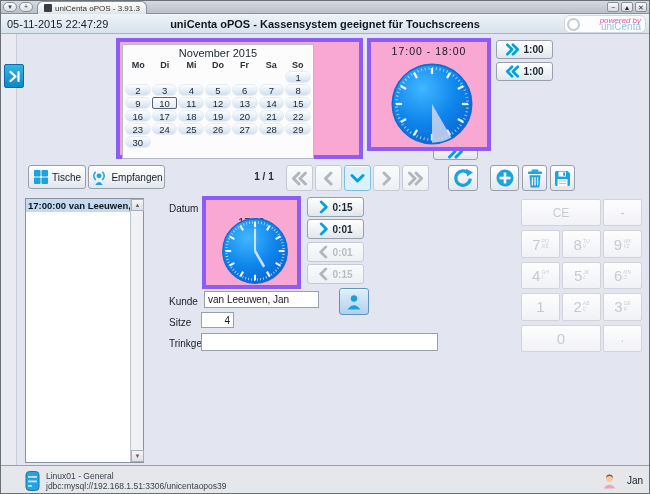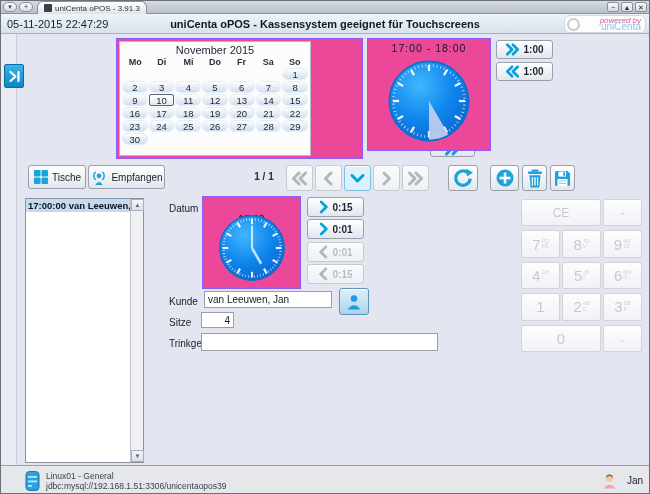--- a/index.html
+++ b/index.html
@@ -24,21 +24,21 @@
   .h-logo { position:absolute; right:3px; top:1px; width:82px; height:18px; background:#fdfdfe; border:1px solid #d0d8e0; border-radius:6px; }
   .h-logo-circle { position:absolute; left:2px; top:2px; width:13px; height:13px; border:2px solid #c4ccd4; border-radius:50%; }
   .h-logo-powered { position:absolute; right:4px; top:0; font-size:8px; font-style:italic; color:#e0559d; white-space:nowrap; }
   .h-logo-brand { position:absolute; right:4px; bottom:0; font-size:10px; color:#8ec6e8; white-space:nowrap; }
 
   
   .main { position:relative; height:431px; background:#e3e5f0; }
   .left-rail { position:absolute; left:0; top:0; width:16px; height:431px; background:#e9eaf2; border-right:1px solid #c8ccd8; }
   .side-toggle { position:absolute; left:3px; top:30px; width:20px; height:24px; background:linear-gradient(#35b4ea,#0d87c6); border:1px solid #0a6da2; border-radius:2px; display:flex; align-items:center; justify-content:center; }
 
-  .panel { position:absolute; background:#ec4899; border:1px solid #8b5cf6; }
+  .panel { position:absolute; background:#f9a8d4; border:4px solid #8b5cf6; }
 
   
   .btn3d { position:absolute; display:flex; align-items:center; justify-content:center; gap:3px; background:linear-gradient(#ffffff,#e2e6ed); border:1px solid #98a0ac; border-radius:3px; box-shadow:inset 0 1px 0 rgba(255,255,255,.9); }
   .btn3d.dis { background:linear-gradient(#fafbfc,#eef0f4); border-color:#c6cad2; }
   .btn3d.active { background:#def0fa; border-color:#7cc0e4; }
   .btn-label { font-size:10px; font-weight:700; color:#1a2530; }
   .btn-label.dis { color:#b8bcc4; }
 
   
   .cal-panel { left:115px; top:4px; width:247px; height:121px; }
@@ -91,21 +91,21 @@
   .c2-title { font-size:10.5px; color:#15181e; text-align:center; margin-top:16px; }
   .c2-clock { position:absolute; left:14px; top:16px; }
   .adj1 { left:306px; top:163px; width:57px; height:20px; }
   .adj2 { left:306px; top:185px; width:57px; height:20px; }
   .adj3 { left:306px; top:208px; width:57px; height:20px; }
   .adj4 { left:306px; top:230px; width:57px; height:20px; }
   .lbl-kunde { left:168px; top:262px; }
   .lbl-sitze { left:168px; top:283px; }
   .lbl-trinkgeld { left:168px; top:304px; }
   .tinput { position:absolute; border:1px solid #98a0ac; background:#fff; font-family:"Liberation Sans","DejaVu Sans",sans-serif; font-size:10px; color:#15181e; padding:0 3px; }
-  .kunde-input { left:203px; top:257px; width:128px; height:17px; }
+  .kunde-input { left:203px; top:257px; width:115px; height:17px; }
   .sitze-input { left:200px; top:278px; width:33px; height:16px; text-align:right; }
   .tip-input { left:200px; top:299px; width:237px; height:18px; }
   .person-btn { left:338px; top:254px; width:30px; height:27px; background:linear-gradient(#dff0fb,#aed2ec); border-color:#5f93bd; }
 
   
   .keypad { position:absolute; left:520px; top:165px; width:121px; height:153px; display:grid; grid-template-columns:repeat(3,1fr); grid-template-rows:repeat(5,1fr); gap:4px 2px; }
   .key { display:flex; align-items:center; justify-content:center; background:linear-gradient(#fdfdfe,#f1f2f6); border:1px solid #d2d4da; border-radius:2px; color:#c6cad0; }
   .key-wide { grid-column:1 / 3; }
   .knum { font-size:15px; font-weight:400; }
   .kop { font-size:12px; }

